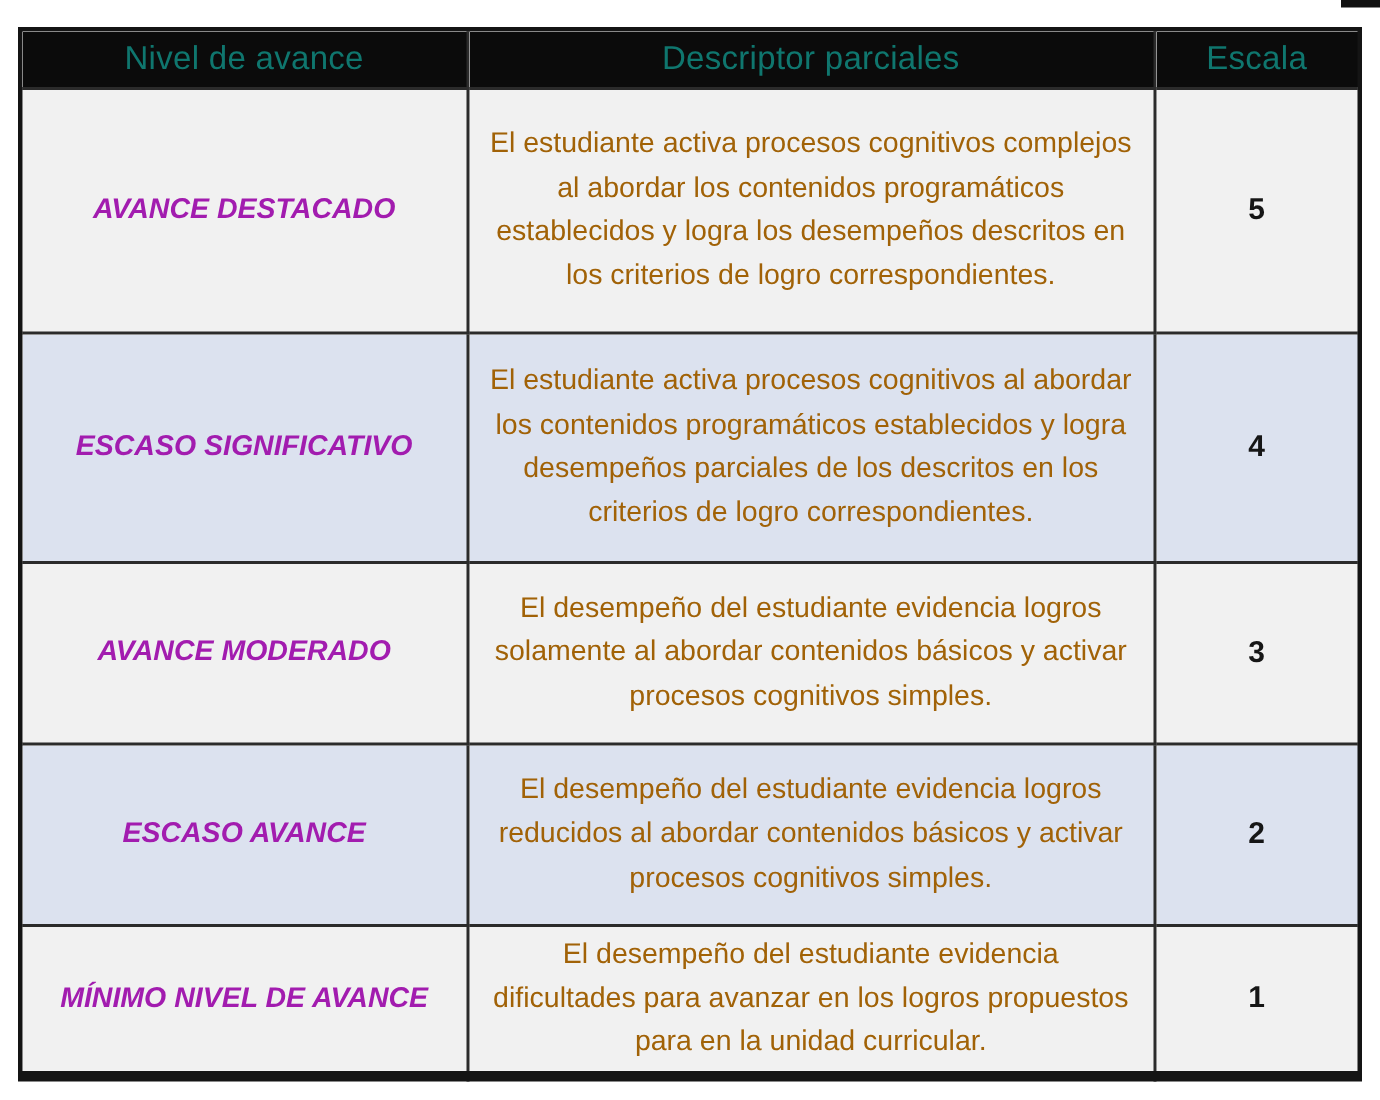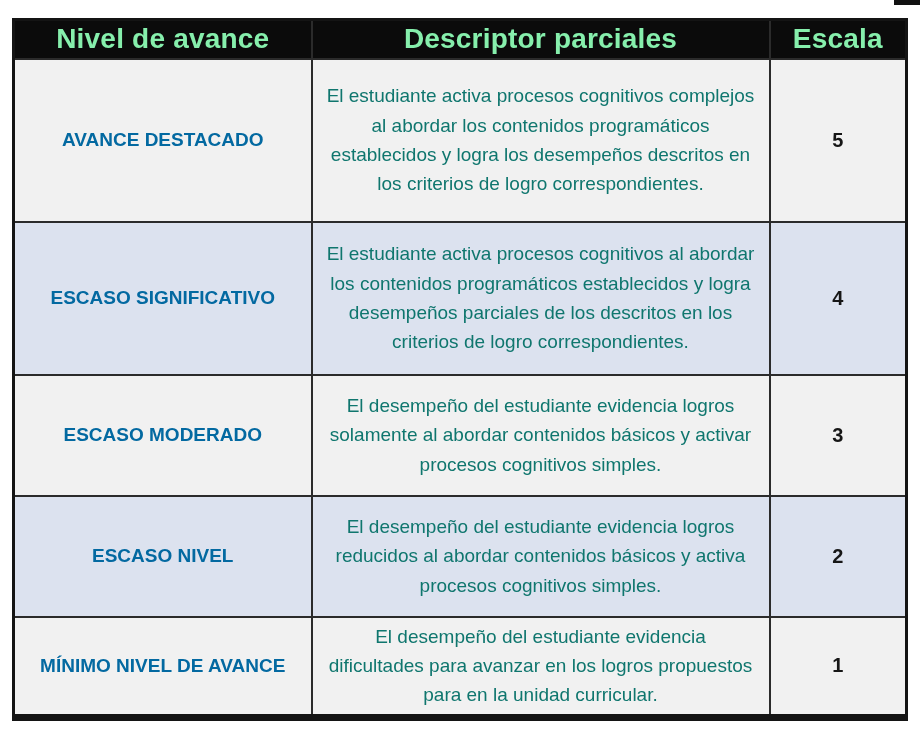--- a/index.html
+++ b/index.html
@@ -38,34 +38,35 @@
     border: 2px solid #2b2b2b;
     text-align: center;
     vertical-align: middle;
     overflow: hidden;
   }
   thead tr.header-row {
     height: 39px;
   }
   thead th {
     background: #0b0b0b;
-    color: #86efac;
-    font-size: 28px;
-    font-weight: bold;
+    color: #0f766e;
+    font-size: 22px;
+    font-weight: normal;
     letter-spacing: 0.2px;
   }
   tbody td.level-cell {
     font-size: 19px;
     font-weight: bold;
-    color: #0369a1;
+    color: #a21caf;
     padding: 0 10px;
+    font-style: italic;
   }
   tbody td.descriptor-cell {
     font-size: 19px;
-    color: #0f766e;
+    color: #a16207;
     line-height: 1.55;
     padding: 4px 14px;
   }
   tbody td.scale-cell {
     font-size: 20px;
     font-weight: bold;
     color: #161616;
   }
   tr.row-light td { background: #f1f1f1; }
   tr.row-blue td  { background: #dce2ef; }
@@ -100,27 +101,27 @@
         <td class="level-cell">AVANCE DESTACADO</td>
         <td class="descriptor-cell">El estudiante activa procesos cognitivos complejos al abordar los contenidos programáticos establecidos y logra los desempeños descritos en los criterios de logro correspondientes.</td>
         <td class="scale-cell">5</td>
       </tr>
       <tr class="r1 row-blue">
         <td class="level-cell">ESCASO SIGNIFICATIVO</td>
         <td class="descriptor-cell">El estudiante activa procesos cognitivos al abordar los contenidos programáticos establecidos y logra desempeños parciales de los descritos en los criterios de logro correspondientes.</td>
         <td class="scale-cell">4</td>
       </tr>
       <tr class="r2 row-light">
-        <td class="level-cell">ESCASO MODERADO</td>
+        <td class="level-cell">AVANCE MODERADO</td>
         <td class="descriptor-cell">El desempeño del estudiante evidencia logros solamente al abordar contenidos básicos y activar procesos cognitivos simples.</td>
         <td class="scale-cell">3</td>
       </tr>
       <tr class="r3 row-blue">
-        <td class="level-cell">ESCASO NIVEL</td>
-        <td class="descriptor-cell">El desempeño del estudiante evidencia logros reducidos al abordar contenidos básicos y activa procesos cognitivos simples.</td>
+        <td class="level-cell">ESCASO AVANCE</td>
+        <td class="descriptor-cell">El desempeño del estudiante evidencia logros reducidos al abordar contenidos básicos y activar procesos cognitivos simples.</td>
         <td class="scale-cell">2</td>
       </tr>
       <tr class="r4 row-light">
         <td class="level-cell">MÍNIMO NIVEL DE AVANCE</td>
         <td class="descriptor-cell">El desempeño del estudiante evidencia dificultades para avanzar en los logros propuestos para en la unidad curricular.</td>
         <td class="scale-cell">1</td>
       </tr>
     </tbody>
   </table>
 

